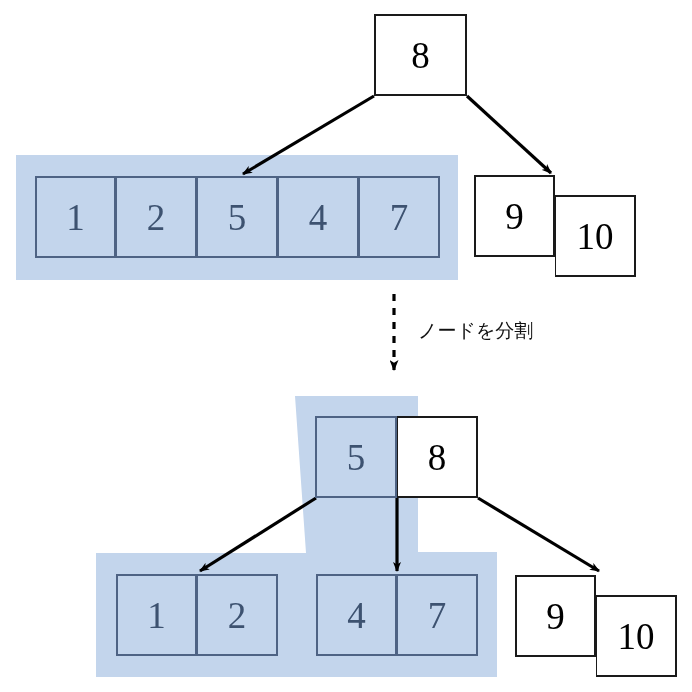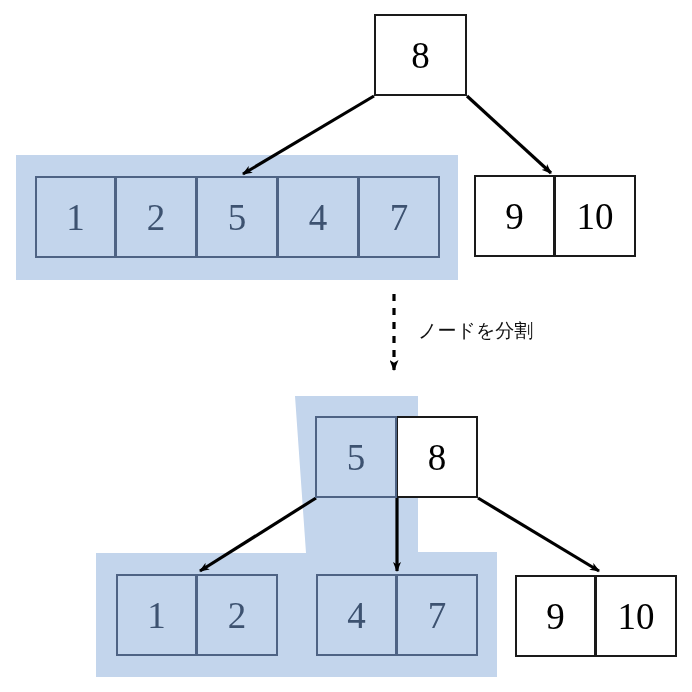--- a/index.html
+++ b/index.html
@@ -39,20 +39,21 @@
     line-height: 1;
   }
   
   .cell.plain {
     background: #ffffff;
     border: 2px solid #1a1a1a;
     color: #000000;
   }
   .cell.plain + .cell.plain {
     border-left-width: 1px;
+    margin-top: 20px;
   }
   
   .cell.hl {
     background: transparent;
     border: 2px solid #4e6384;
     color: #3d5270;
   }
   .cell.hl + .cell.hl {
     border-left-width: 1px;
   }

